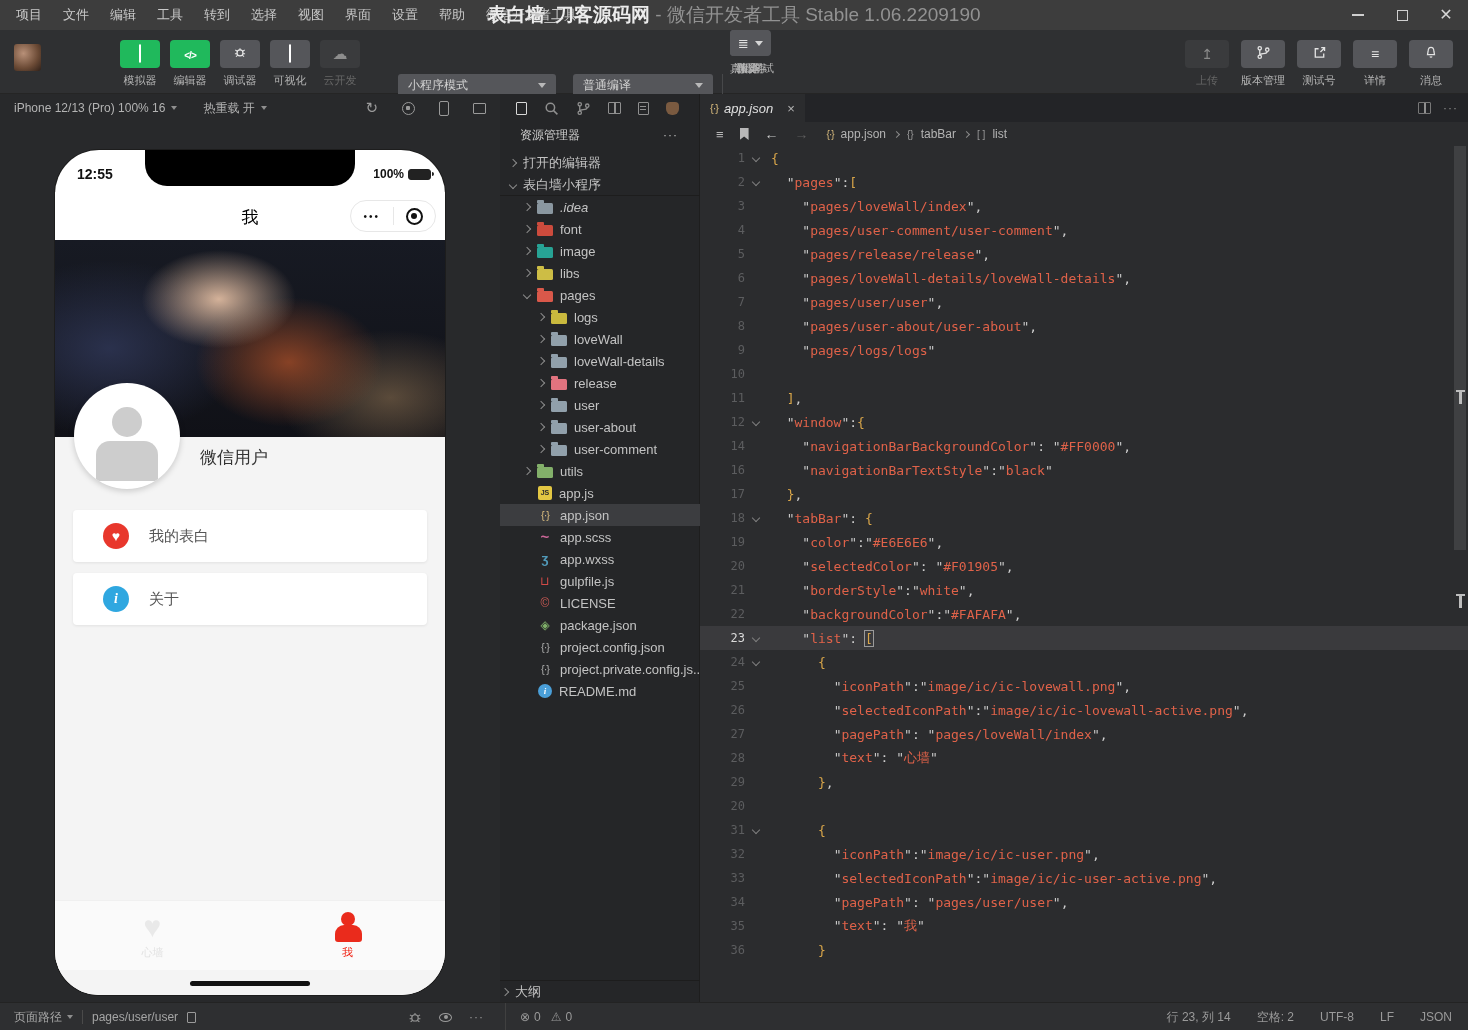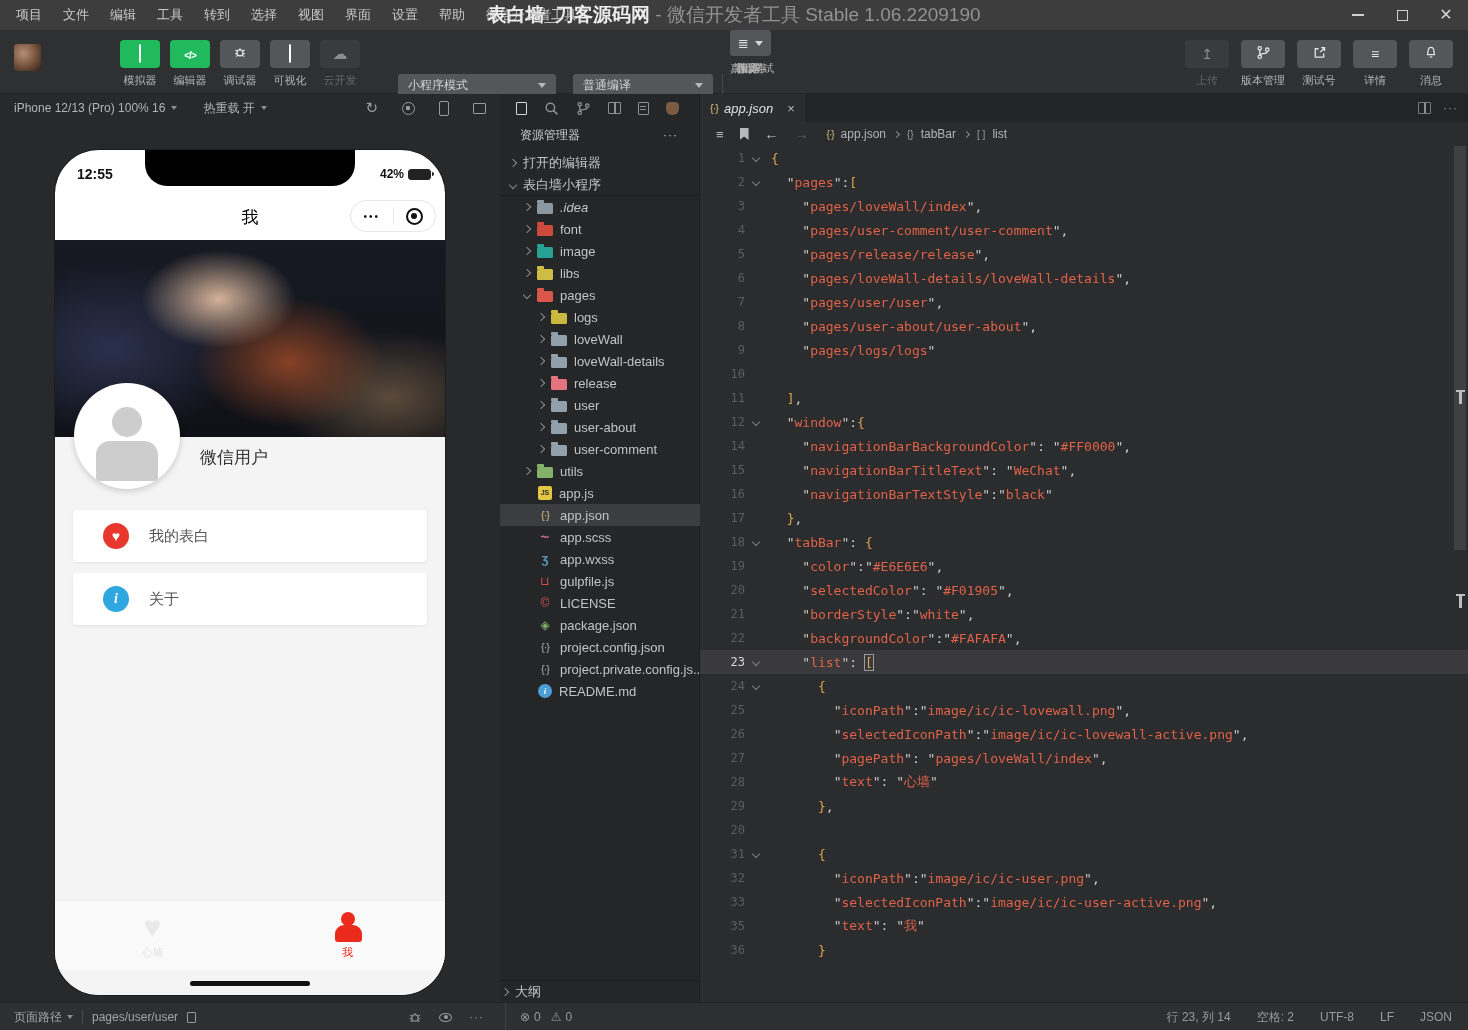--- a/index.html
+++ b/index.html
@@ -360,21 +360,21 @@
         <span class="ic-record"></span>
         <span class="ic-phonesm"></span>
         <span class="ic-winmulti"></span>
       </span>
     </div>
 
     <div class="phone">
       <span class="st-time">12:55</span>
       <div class="notch"></div>
       <span class="st-batt">
-          <span>42%</span>
+          <span>100%</span>
           <span class="bat"></span>
         </span>
       <div class="navbar">
         <div class="nav-title">我</div>
         <div class="capsule">
           <span class="cap-dots">•••</span>
           <span class="cap-div"></span>
           <span class="cap-target">
               <span class="ring"></span>
             </span>
@@ -600,39 +600,39 @@
         <div class="line"><span class="num">4</span><span class="fold"></span><span class="txt">    <span class="q">"</span><span class="s">pages/user-comment/user-comment</span><span class="q">"</span>,</span></div>
         <div class="line"><span class="num">5</span><span class="fold"></span><span class="txt">    <span class="q">"</span><span class="s">pages/release/release</span><span class="q">"</span>,</span></div>
         <div class="line"><span class="num">6</span><span class="fold"></span><span class="txt">    <span class="q">"</span><span class="s">pages/loveWall-details/loveWall-details</span><span class="q">"</span>,</span></div>
         <div class="line"><span class="num">7</span><span class="fold"></span><span class="txt">    <span class="q">"</span><span class="s">pages/user/user</span><span class="q">"</span>,</span></div>
         <div class="line"><span class="num">8</span><span class="fold"></span><span class="txt">    <span class="q">"</span><span class="s">pages/user-about/user-about</span><span class="q">"</span>,</span></div>
         <div class="line"><span class="num">9</span><span class="fold"></span><span class="txt">    <span class="q">"</span><span class="s">pages/logs/logs</span><span class="q">"</span></span></div>
         <div class="line"><span class="num">10</span><span class="fold"></span><span class="txt"></span></div>
         <div class="line"><span class="num">11</span><span class="fold"></span><span class="txt">  <span class="b">]</span>,</span></div>
         <div class="line"><span class="num">12</span><span class="fold"><span class="chev d"></span></span><span class="txt">  <span class="q">"</span><span class="s">window</span><span class="q">"</span>:<span class="b">{</span></span></div>
         <div class="line"><span class="num">14</span><span class="fold"></span><span class="txt">    <span class="q">"</span><span class="s">navigationBarBackgroundColor</span><span class="q">"</span>: <span class="q">"</span><span class="s">#FF0000</span><span class="q">"</span>,</span></div>
-        <div class="line"><span class="num">15</span><span class="fold"></span><span class="txt">    <span class="q">"</span><span class="s">navigationBarTitleText</span><span class="q">"</span>: <span class="q">"</span><span class="s">WeChat</span><span class="q">"</span>,</span></div>
         <div class="line"><span class="num">16</span><span class="fold"></span><span class="txt">    <span class="q">"</span><span class="s">navigationBarTextStyle</span><span class="q">"</span>:<span class="q">"</span><span class="s">black</span><span class="q">"</span></span></div>
         <div class="line"><span class="num">17</span><span class="fold"></span><span class="txt">  <span class="b">}</span>,</span></div>
         <div class="line"><span class="num">18</span><span class="fold"><span class="chev d"></span></span><span class="txt">  <span class="q">"</span><span class="s">tabBar</span><span class="q">"</span>: <span class="b">{</span></span></div>
         <div class="line"><span class="num">19</span><span class="fold"></span><span class="txt">    <span class="q">"</span><span class="s">color</span><span class="q">"</span>:<span class="q">"</span><span class="s">#E6E6E6</span><span class="q">"</span>,</span></div>
         <div class="line"><span class="num">20</span><span class="fold"></span><span class="txt">    <span class="q">"</span><span class="s">selectedColor</span><span class="q">"</span>: <span class="q">"</span><span class="s">#F01905</span><span class="q">"</span>,</span></div>
         <div class="line"><span class="num">21</span><span class="fold"></span><span class="txt">    <span class="q">"</span><span class="s">borderStyle</span><span class="q">"</span>:<span class="q">"</span><span class="s">white</span><span class="q">"</span>,</span></div>
         <div class="line"><span class="num">22</span><span class="fold"></span><span class="txt">    <span class="q">"</span><span class="s">backgroundColor</span><span class="q">"</span>:<span class="q">"</span><span class="s">#FAFAFA</span><span class="q">"</span>,</span></div>
         <div class="line cur"><span class="num">23</span><span class="fold"><span class="chev d"></span></span><span class="txt">    <span class="q">"</span><span class="s">list</span><span class="q">"</span>: <span class="curbrk">[</span></span></div>
         <div class="line"><span class="num">24</span><span class="fold"><span class="chev d"></span></span><span class="txt">      <span class="b">{</span></span></div>
         <div class="line"><span class="num">25</span><span class="fold"></span><span class="txt">        <span class="q">"</span><span class="s">iconPath</span><span class="q">"</span>:<span class="q">"</span><span class="s">image/ic/ic-lovewall.png</span><span class="q">"</span>,</span></div>
         <div class="line"><span class="num">26</span><span class="fold"></span><span class="txt">        <span class="q">"</span><span class="s">selectedIconPath</span><span class="q">"</span>:<span class="q">"</span><span class="s">image/ic/ic-lovewall-active.png</span><span class="q">"</span>,</span></div>
         <div class="line"><span class="num">27</span><span class="fold"></span><span class="txt">        <span class="q">"</span><span class="s">pagePath</span><span class="q">"</span>: <span class="q">"</span><span class="s">pages/loveWall/index</span><span class="q">"</span>,</span></div>
         <div class="line"><span class="num">28</span><span class="fold"></span><span class="txt">        <span class="q">"</span><span class="s">text</span><span class="q">"</span>: <span class="q">"</span><span class="s">心墙</span><span class="q">"</span></span></div>
         <div class="line"><span class="num">29</span><span class="fold"></span><span class="txt">      <span class="b">}</span>,</span></div>
         <div class="line"><span class="num">20</span><span class="fold"></span><span class="txt"></span></div>
         <div class="line"><span class="num">31</span><span class="fold"><span class="chev d"></span></span><span class="txt">      <span class="b">{</span></span></div>
         <div class="line"><span class="num">32</span><span class="fold"></span><span class="txt">        <span class="q">"</span><span class="s">iconPath</span><span class="q">"</span>:<span class="q">"</span><span class="s">image/ic/ic-user.png</span><span class="q">"</span>,</span></div>
         <div class="line"><span class="num">33</span><span class="fold"></span><span class="txt">        <span class="q">"</span><span class="s">selectedIconPath</span><span class="q">"</span>:<span class="q">"</span><span class="s">image/ic/ic-user-active.png</span><span class="q">"</span>,</span></div>
+        <div class="line"><span class="num">34</span><span class="fold"></span><span class="txt">        <span class="q">"</span><span class="s">pagePath</span><span class="q">"</span>: <span class="q">"</span><span class="s">pages/user/user</span><span class="q">"</span>,</span></div>
         <div class="line"><span class="num">35</span><span class="fold"></span><span class="txt">        <span class="q">"</span><span class="s">text</span><span class="q">"</span>: <span class="q">"</span><span class="s">我</span><span class="q">"</span></span></div>
         <div class="line"><span class="num">36</span><span class="fold"></span><span class="txt">      <span class="b">}</span></span></div>
       </div>
     <div class="scrolltrack">
       <div class="scrollthumb"></div>
       <div class="tmark" style="right:1px; top:244px; width:9px; height:2px;"></div>
       <div class="tmark" style="right:4px; top:246px; width:3px; height:12px;"></div>
       <div class="tmark" style="right:1px; top:448px; width:9px; height:2px;"></div>
       <div class="tmark" style="right:4px; top:450px; width:3px; height:12px;"></div>
     </div>

